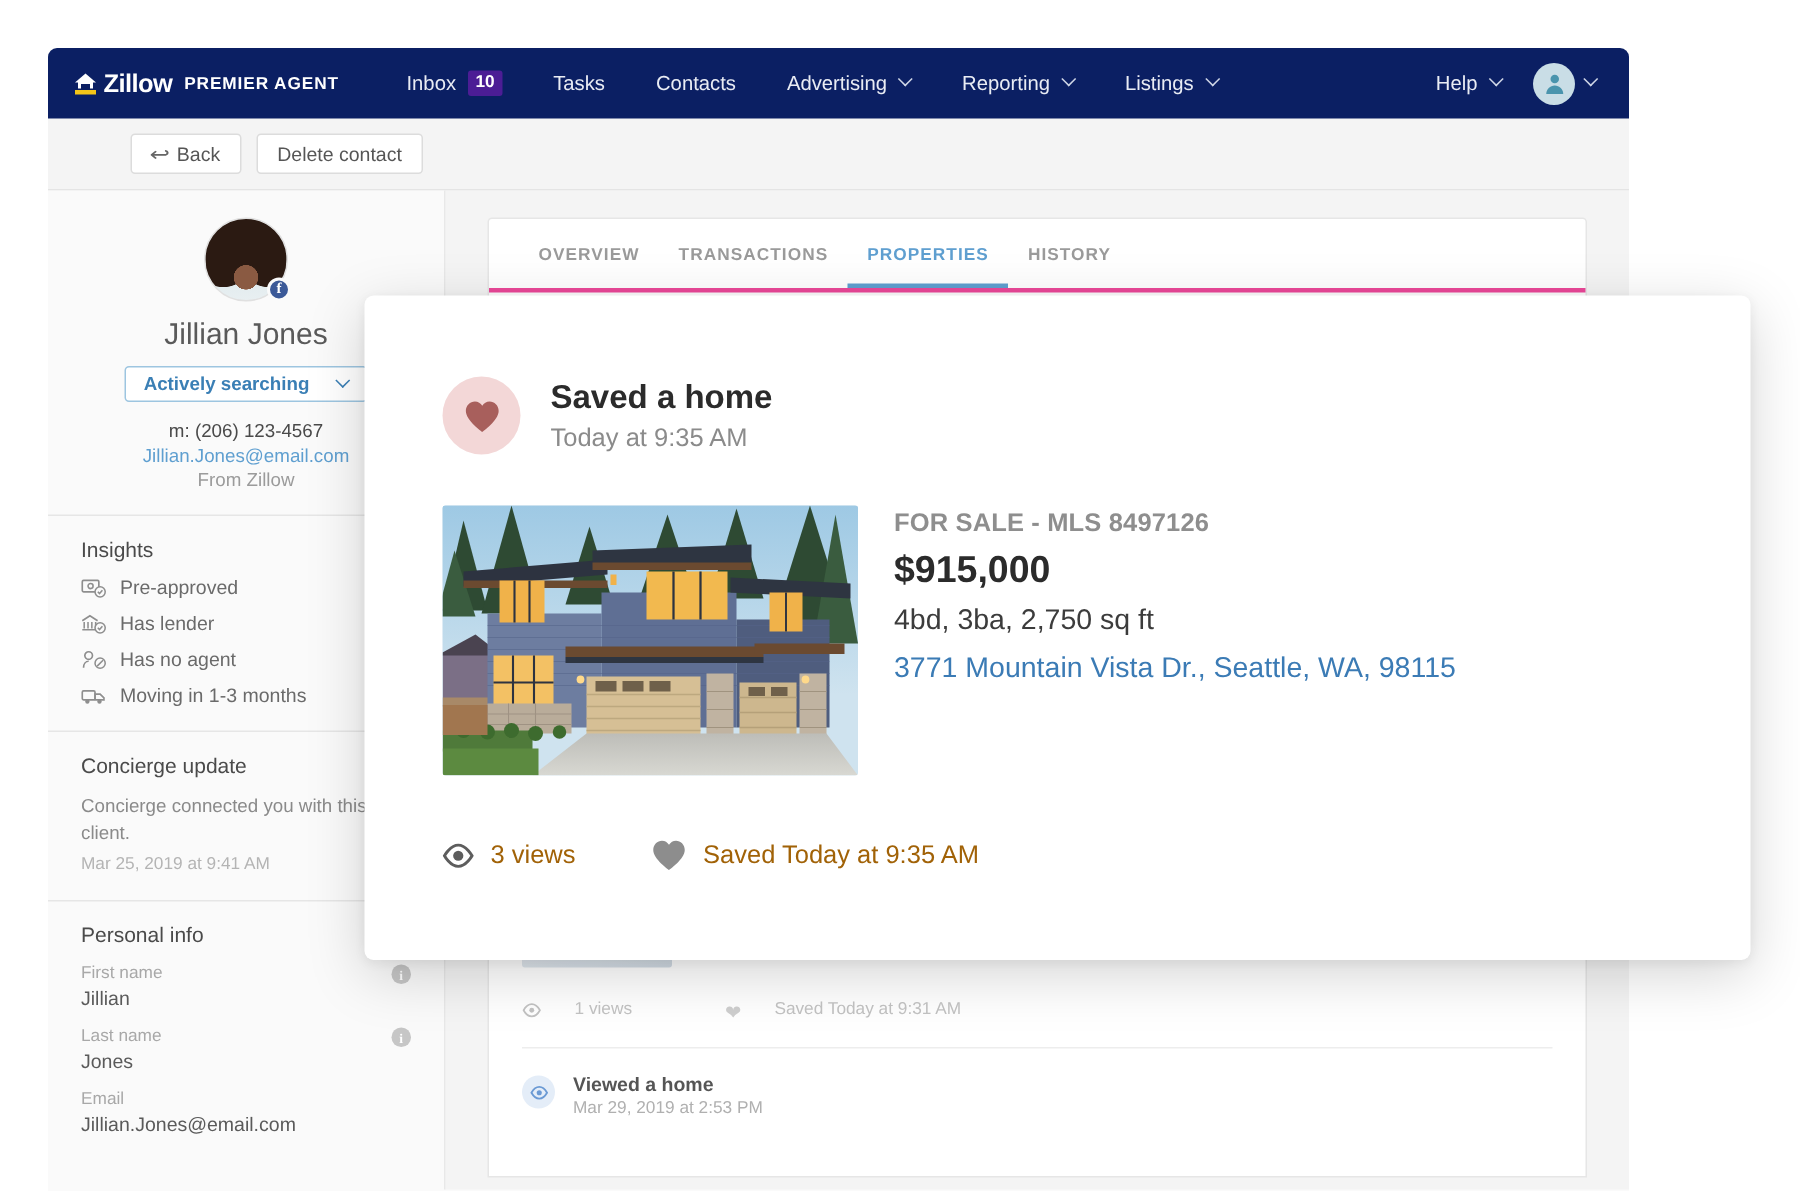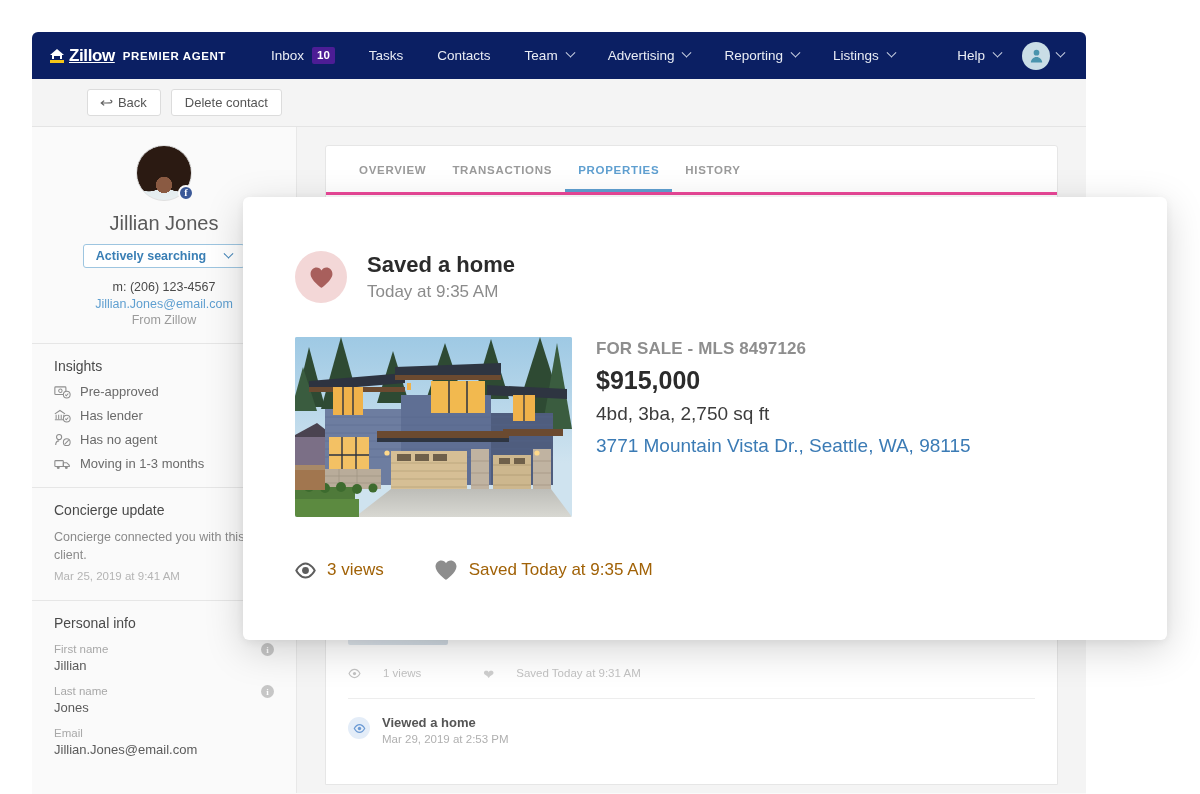--- a/index.html
+++ b/index.html
@@ -35,21 +35,21 @@
     border-left:7px solid transparent; border-right:7px solid transparent;
     border-bottom:6px solid #fff;
   }
   .zlogo-icon .body {
     position:absolute; left:2px; top:6px; width:10px; height:5px;
     border:2px solid #fff; border-bottom:none;
   }
   .zlogo-icon .base {
     position:absolute; left:0px; bottom:1px; width:14px; height:2.5px; background:#f5c518;
   }
-  .brand-zillow { color:#fff; font-size:17px; font-weight:bold; letter-spacing:-0.4px;text-decoration:underline; }
+  .brand-zillow { color:#fff; font-size:17px; font-weight:bold; letter-spacing:-0.4px; }
   .brand-sub { color:#fff; font-size:11.5px; font-weight:bold; letter-spacing:0.6px; margin-left:3px; }
 
   .nav-items { display:flex; align-items:center; gap:0px; }
   .nav-item {
     color:#e9ecf4; font-size:13.5px; padding: 0 17px; height:47px;
     display:flex; align-items:center; gap:6px; cursor:pointer; white-space:nowrap;
   }
   .badge {
     background:#4c1d95; color:#fff; font-size:11.5px; font-weight:bold;
     border-radius:2px; padding:2px 5px; line-height:1.15; margin-left:2px;
@@ -230,24 +230,20 @@
       <div class="nav-items">
         <div class="nav-item">
           <span>Inbox</span>
           <span class="badge">10</span>
         </div>
         <div class="nav-item">
           <span>Tasks</span>
         </div>
         <div class="nav-item">
           <span>Contacts</span>
-        </div>
-        <div class="nav-item">
-          <span>Team</span>
-          <span class="caret"></span>
         </div>
         <div class="nav-item">
           <span>Advertising</span>
           <span class="caret"></span>
         </div>
         <div class="nav-item">
           <span>Reporting</span>
           <span class="caret"></span>
         </div>
         <div class="nav-item">

